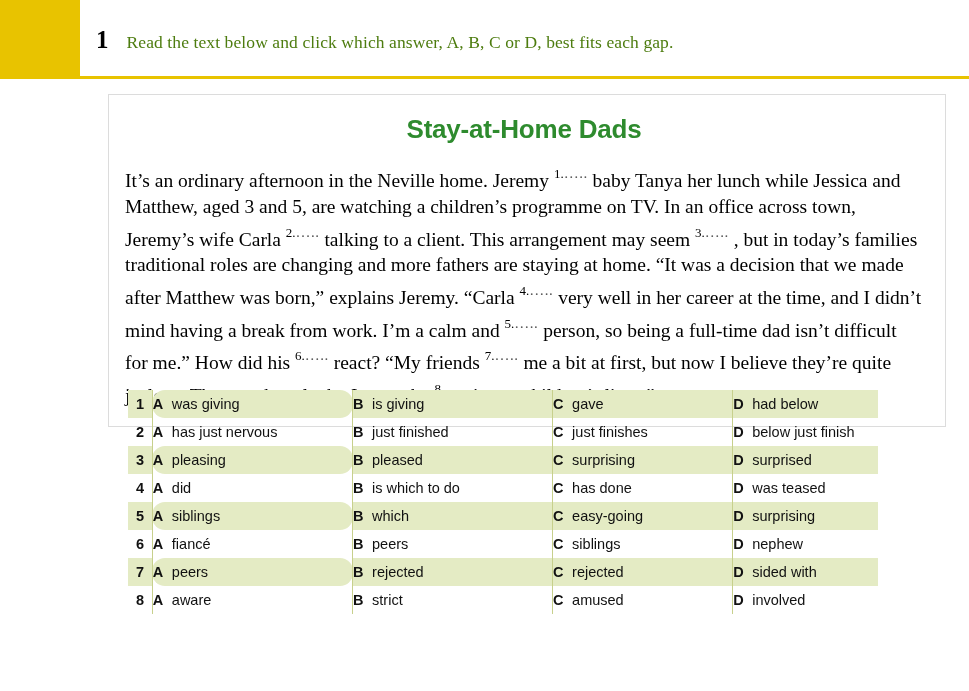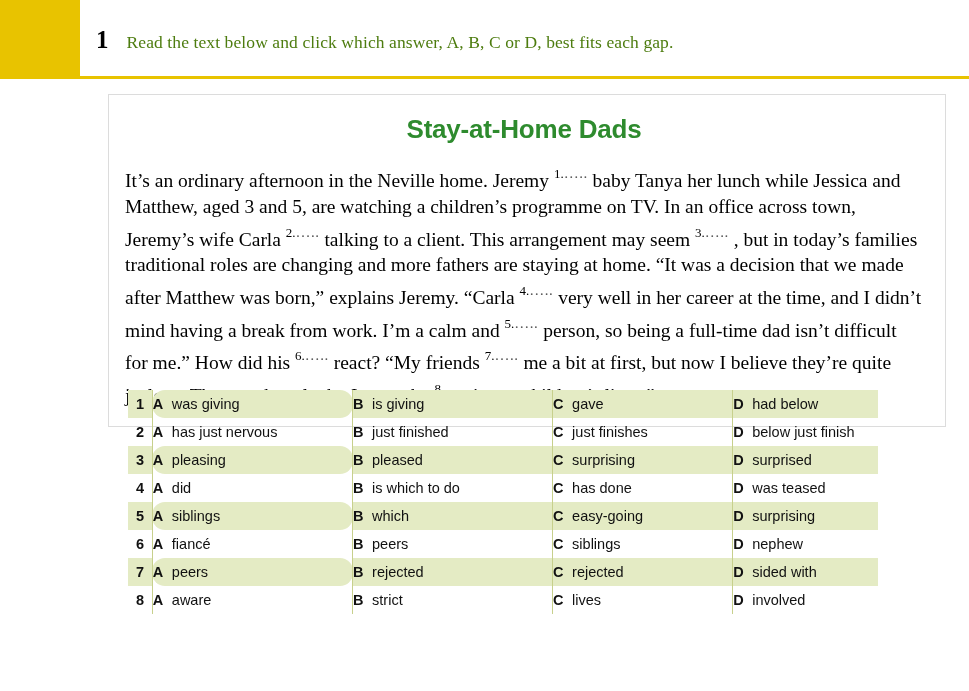--- a/index.html
+++ b/index.html
@@ -198,17 +198,17 @@
         <td class="num-cell">7</td>
         <td class="opt-cell col-a"><span class="letter">A</span><span>peers</span></td>
         <td class="opt-cell col-b"><span class="letter">B</span><span>rejected</span></td>
         <td class="opt-cell col-c"><span class="letter">C</span><span>rejected</span></td>
         <td class="opt-cell col-d"><span class="letter">D</span><span>sided with</span></td>
       </tr>
       <tr>
         <td class="num-cell">8</td>
         <td class="opt-cell col-a"><span class="letter">A</span><span>aware</span></td>
         <td class="opt-cell col-b"><span class="letter">B</span><span>strict</span></td>
-        <td class="opt-cell col-c"><span class="letter">C</span><span>lives</span></td>
+        <td class="opt-cell col-c"><span class="letter">C</span><span>amused</span></td>
         <td class="opt-cell col-d"><span class="letter">D</span><span>involved</span></td>
       </tr>
     </tbody>
 </table>
 
 </body></html>

